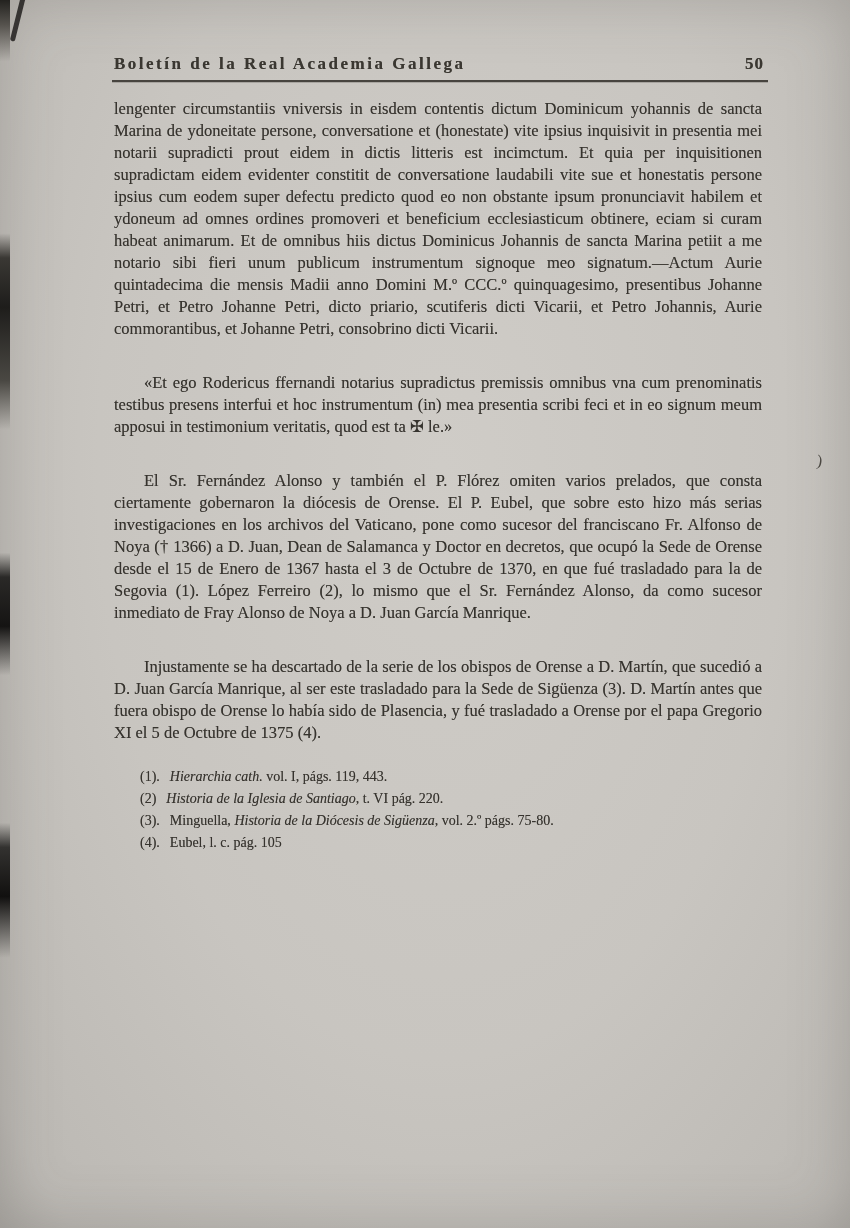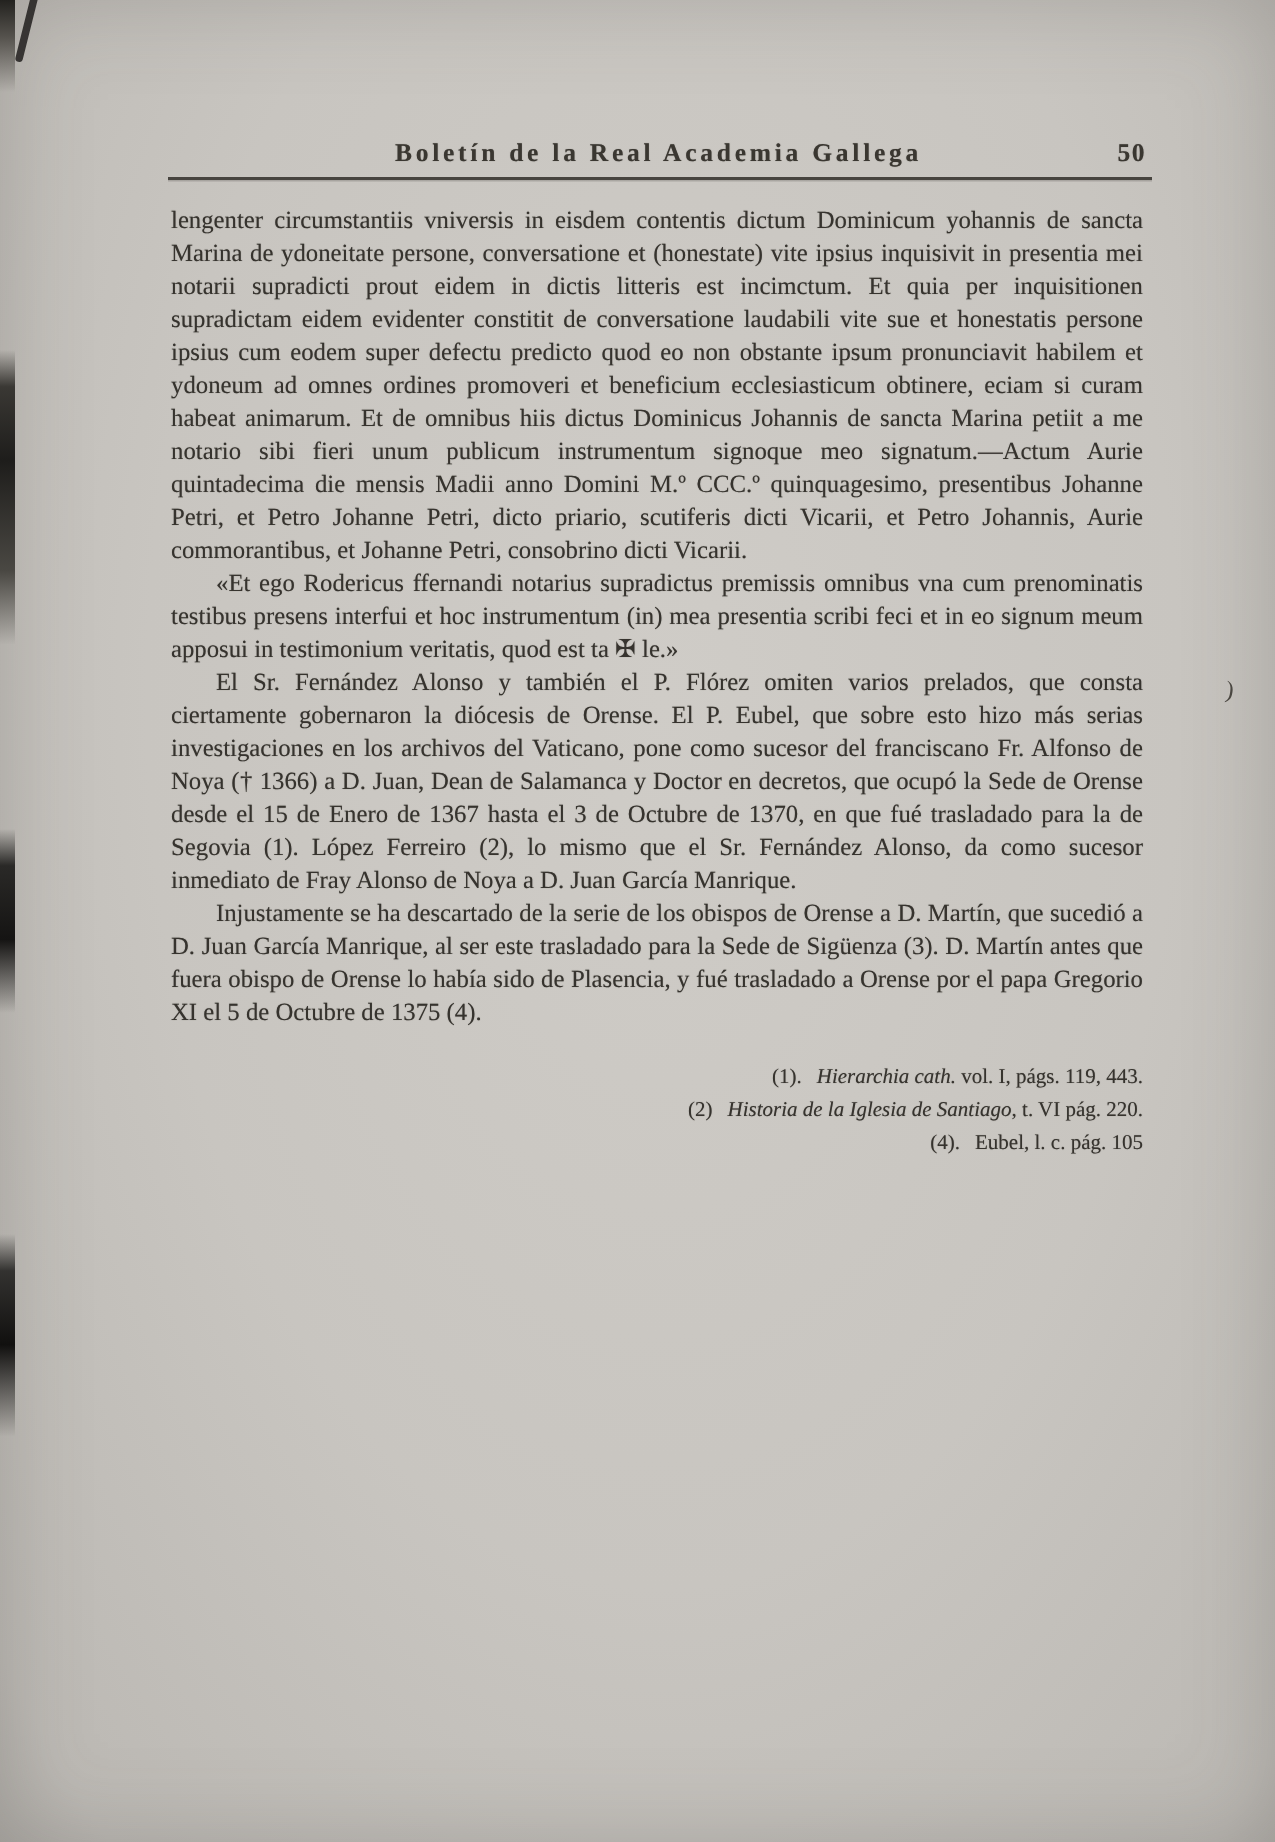--- a/index.html
+++ b/index.html
@@ -24,22 +24,22 @@
       rgba(0,0,0,0) 45%, #2a2927 47%, #151413 51%, rgba(0,0,0,0) 55%,
       rgba(0,0,0,0) 67%, #333230 69%, #11100f 73%, rgba(0,0,0,0) 78%,
       rgba(0,0,0,0) 100%);
   }
   .corner-mark {
     position: absolute; left: 16px; top: -10px; width: 5px; height: 52px;
     background: #211f1d; transform: rotate(14deg); border-radius: 3px; opacity: .85;
   }
   .header {
     position: relative;
-    margin: 92px 86px 0 114px;
-    display: flex; align-items: baseline; justify-content: center;
+    margin: 54px 86px 0 114px;
+    display: flex; align-items: baseline; 
     font-size: 17px; font-weight: bold; letter-spacing: 2.5px;
     color: #3a3731;
     text-shadow: 0 0 0.6px rgba(58,55,49,0.55);
   }
   .pagenum {
     position: absolute; right: 0; top: 0;
     letter-spacing: 1px;
   }
   .rule {
     margin: 6px 82px 0 112px;
@@ -47,33 +47,33 @@
     box-shadow: 0 1px 0 rgba(71,68,63,0.25);
   }
   .content {
     margin: 16px 88px 0 114px;
     font-size: 16.5px; line-height: 22px;
     text-align: justify;
     color: #36332e;
     text-shadow: 0 0 0.6px rgba(54,51,46,0.5);
   }
   .content p { margin: 0; }
-  p.indented { text-indent: 30px; }
+  p.indented { text-indent: 30px; margin-top: 32px; }
   .section-heading {
     margin: 26px 0 24px 0;
     text-align: center;
     font-size: 16.5px; font-weight: bold;
     letter-spacing: 0.4px;
     color: #34312c;
   }
   .footnotes {
     margin-top: 22px;
     margin-left: 26px;
     font-size: 14px; line-height: 22px;
-    text-align: right;
+    text-align: left;
   }
   .footnote { white-space: nowrap; }
   .fn-marker { margin-right: 10px; }
   .stray-mark {
     position: absolute; right: 28px; top: 452px;
     font-size: 16px; color: #4a4741; transform: rotate(8deg);
   }
 </style>
 </head>
 <body>
@@ -101,20 +101,23 @@
     <p class="indented">Injustamente se ha descartado de la serie de los obispos de Orense a D. Martín, que sucedió a D. Juan García Manrique, al ser este trasladado para la Sede de Sigüenza (3). D. Martín antes que fuera obispo de Orense lo había sido de Plasencia, y fué trasladado a Orense por el papa Gregorio XI el 5 de Octubre de 1375 (4).</p>
 
     <div class="footnotes">
       <div class="footnote">
         <span class="fn-marker">(1).</span><span></span><i>Hierarchia cath.</i><span> vol. I, págs. 119, 443.</span>
       </div>
       <div class="footnote">
         <span class="fn-marker">(2)</span><span></span><i>Historia de la Iglesia de Santiago</i><span>, t. VI pág. 220.</span>
       </div>
       <div class="footnote">
+        <span class="fn-marker">(3).</span><span>Minguella, </span><i>Historia de la Diócesis de Sigüenza</i><span>, vol. 2.º págs. 75-80.</span>
+      </div>
+      <div class="footnote">
         <span class="fn-marker">(4).</span><span>Eubel, l. c. pág. 105</span><i></i><span></span>
       </div>
     </div>
 
   </div>
 
   <span class="stray-mark">)</span>
 
 </div>
 

